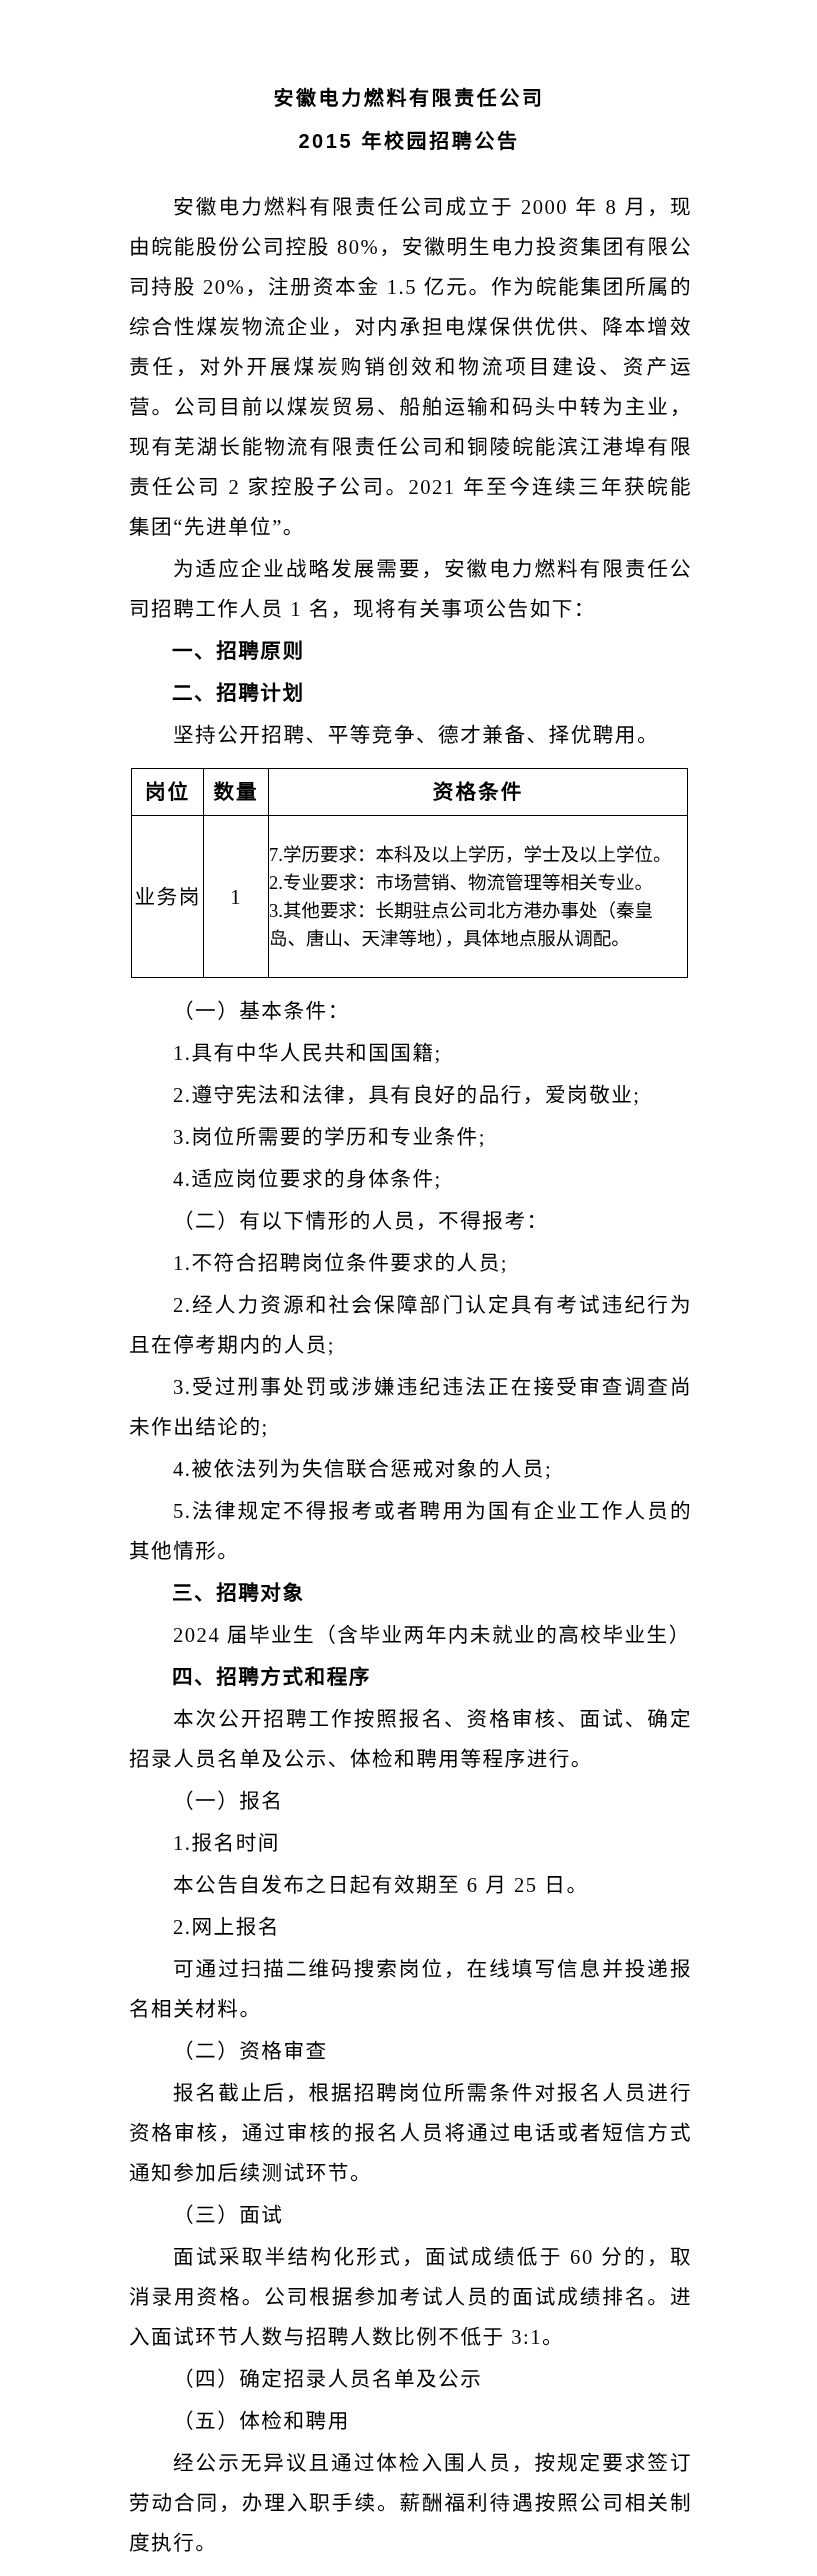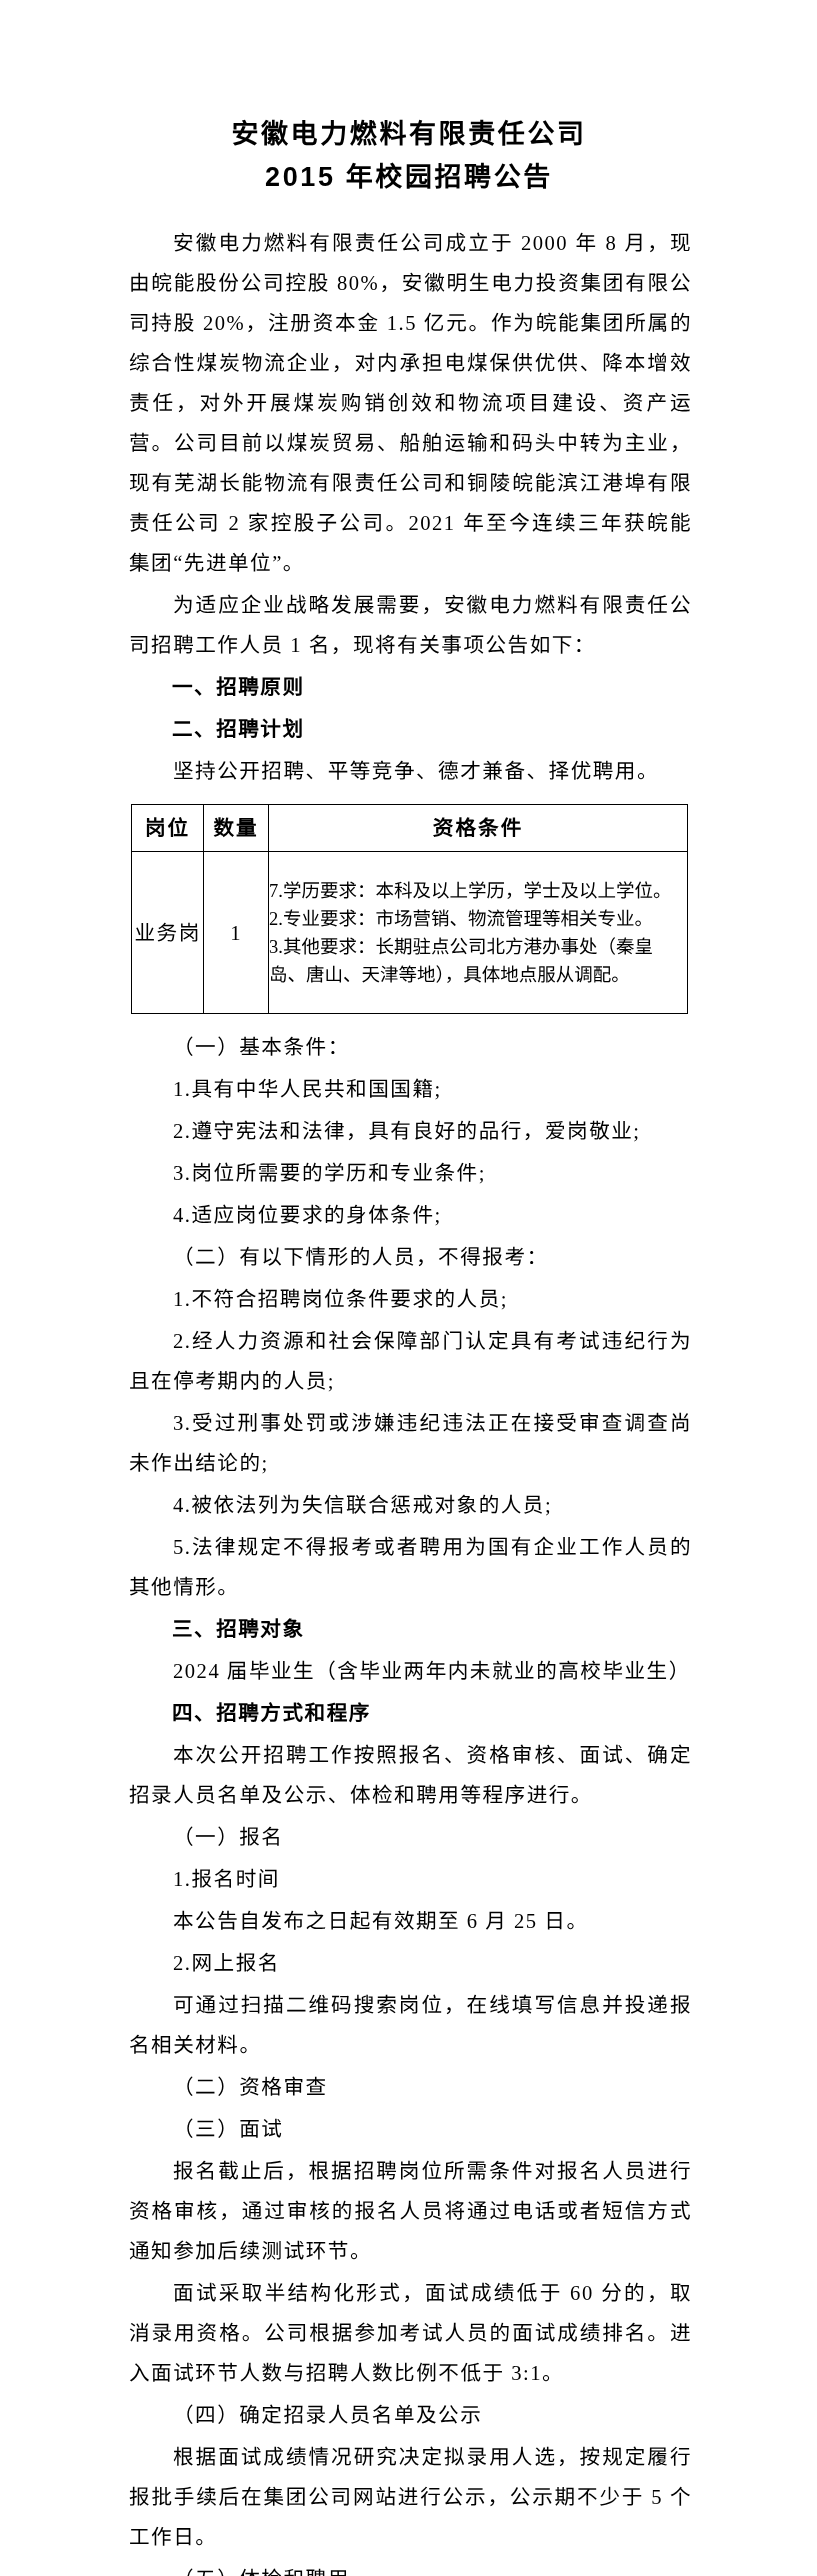--- a/index.html
+++ b/index.html
@@ -7,25 +7,25 @@
     position:relative;
     width:818px;
     height:3641px;
     margin:0 auto;
     background:#ffffff;
     color:#000000;
     overflow:hidden;
     font-family:"Liberation Serif","DejaVu Serif",serif;
   }
   .title-block{
-    padding-top:113px;
+    padding-top:77px;
     text-align:center;
     font-family:"Liberation Sans","DejaVu Sans",sans-serif;
     font-weight:bold;
-    font-size:27px;
+    font-size:20px;
     line-height:43px;
     letter-spacing:2.6px;
   }
   .doc-body{
     width:567px;
     margin-left:127px;
     margin-top:24px;
     font-size:20.6px;
     line-height:40px;
     letter-spacing:1.5px;
@@ -139,24 +139,23 @@
         <div class="blk h">三、招聘对象</div>
         <div class="blk p">2024 届毕业生（含毕业两年内未就业的高校毕业生）</div>
         <div class="blk h">四、招聘方式和程序</div>
         <div class="blk p">本次公开招聘工作按照报名、资格审核、面试、确定招录人员名单及公示、体检和聘用等程序进行。</div>
         <div class="blk s">（一）报名</div>
         <div class="blk p">1.报名时间</div>
         <div class="blk p">本公告自发布之日起有效期至 6 月 25 日。</div>
         <div class="blk p">2.网上报名</div>
         <div class="blk p">可通过扫描二维码搜索岗位，在线填写信息并投递报名相关材料。</div>
         <div class="blk s">（二）资格审查</div>
+        <div class="blk p">报名截止后，根据招聘岗位所需条件对报名人员进行资格审核，通过审核的报名人员将通过电话或者短信方式通知参加后续测试环节。</div>
         <div class="blk s">（三）面试</div>
-        <div class="blk p">报名截止后，根据招聘岗位所需条件对报名人员进行资格审核，通过审核的报名人员将通过电话或者短信方式通知参加后续测试环节。</div>
         <div class="blk p">面试采取半结构化形式，面试成绩低于 60 分的，取消录用资格。公司根据参加考试人员的面试成绩排名。进入面试环节人数与招聘人数比例不低于 3:1。</div>
         <div class="blk s">（四）确定招录人员名单及公示</div>
-        <div class="blk p">根据面试成绩情况研究决定拟录用人选，按规定履行报批手续后在集团公司网站进行公示，公示期不少于 5 个工作日。</div>
         <div class="blk s">（五）体检和聘用</div>
         <div class="blk p">经公示无异议且通过体检入围人员，按规定要求签订劳动合同，办理入职手续。薪酬福利待遇按照公司相关制度执行。</div>
       </div>
 
   </div>
 </div>
 
 
 </body></html>

